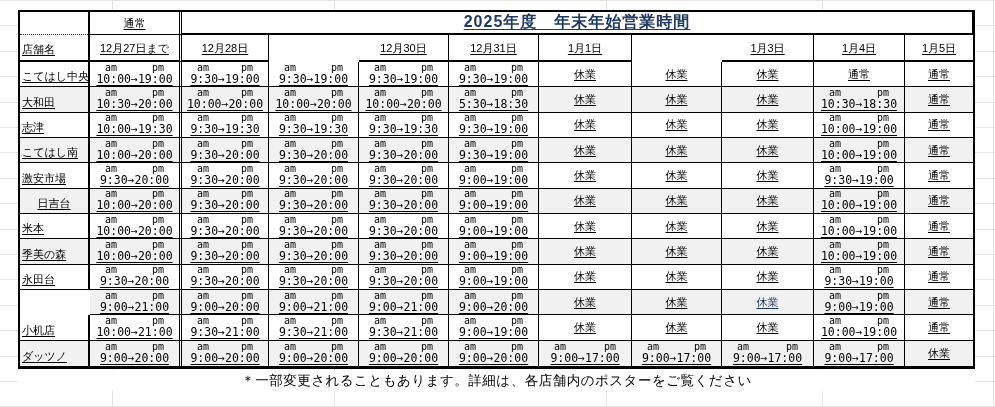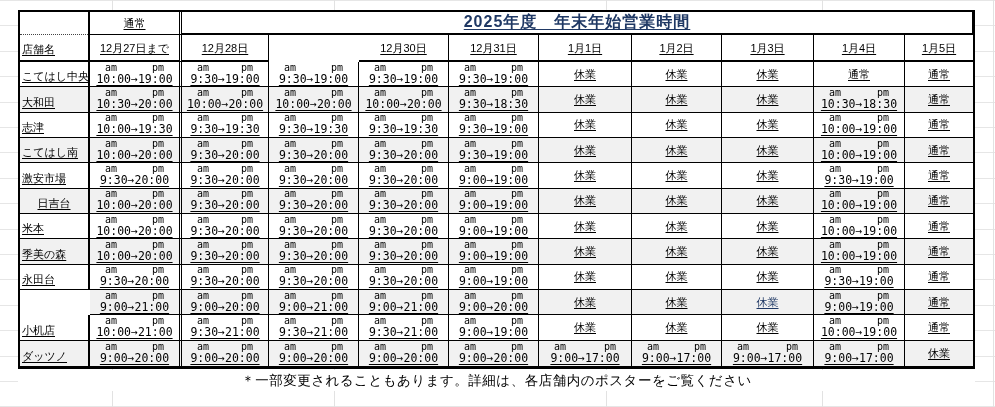--- a/index.html
+++ b/index.html
@@ -88,23 +88,20 @@
     </div>
     <div class="cell hdr thick-b" style="grid-area: 2 / 5;">
       <span class="u">12月30日</span>
     </div>
     <div class="cell hdr thick-b" style="grid-area: 2 / 6;">
       <span class="u">12月31日</span>
     </div>
     <div class="cell hdr thick-b" style="grid-area: 2 / 7;">
       <span class="u">1月1日</span>
     </div>
-    <div class="cell hdr thick-b" style="grid-area: 2 / 8;">
-      <span class="u">1月2日</span>
-    </div>
     <div class="cell hdr thick-b" style="grid-area: 2 / 9;">
       <span class="u">1月3日</span>
     </div>
     <div class="cell hdr thick-b" style="grid-area: 2 / 10;">
       <span class="u">1月4日</span>
     </div>
     <div class="cell hdr thick-b no-r" style="grid-area: 2 / 11;">
       <span class="u">1月5日</span>
     </div>
     <div class="cell store thick-r" style="grid-area: 3 / 1;">
@@ -189,21 +186,21 @@
         <span>am</span>
         <span>pm</span>
       </div>
       <div class="time u">10:00→20:00</div>
     </div>
     <div class="cell  shade" style="grid-area: 4 / 6;">
       <div class="ampm">
         <span>am</span>
         <span>pm</span>
       </div>
-      <div class="time u">9:30→18:30</div>
+      <div class="time u">5:30→18:30</div>
     </div>
     <div class="cell  shade" style="grid-area: 4 / 7;">
       <span class="val u">休業</span>
     </div>
     <div class="cell  shade" style="grid-area: 4 / 8;">
       <span class="val u">休業</span>
     </div>
     <div class="cell  shade" style="grid-area: 4 / 9;">
       <span class="val u">休業</span>
     </div>

